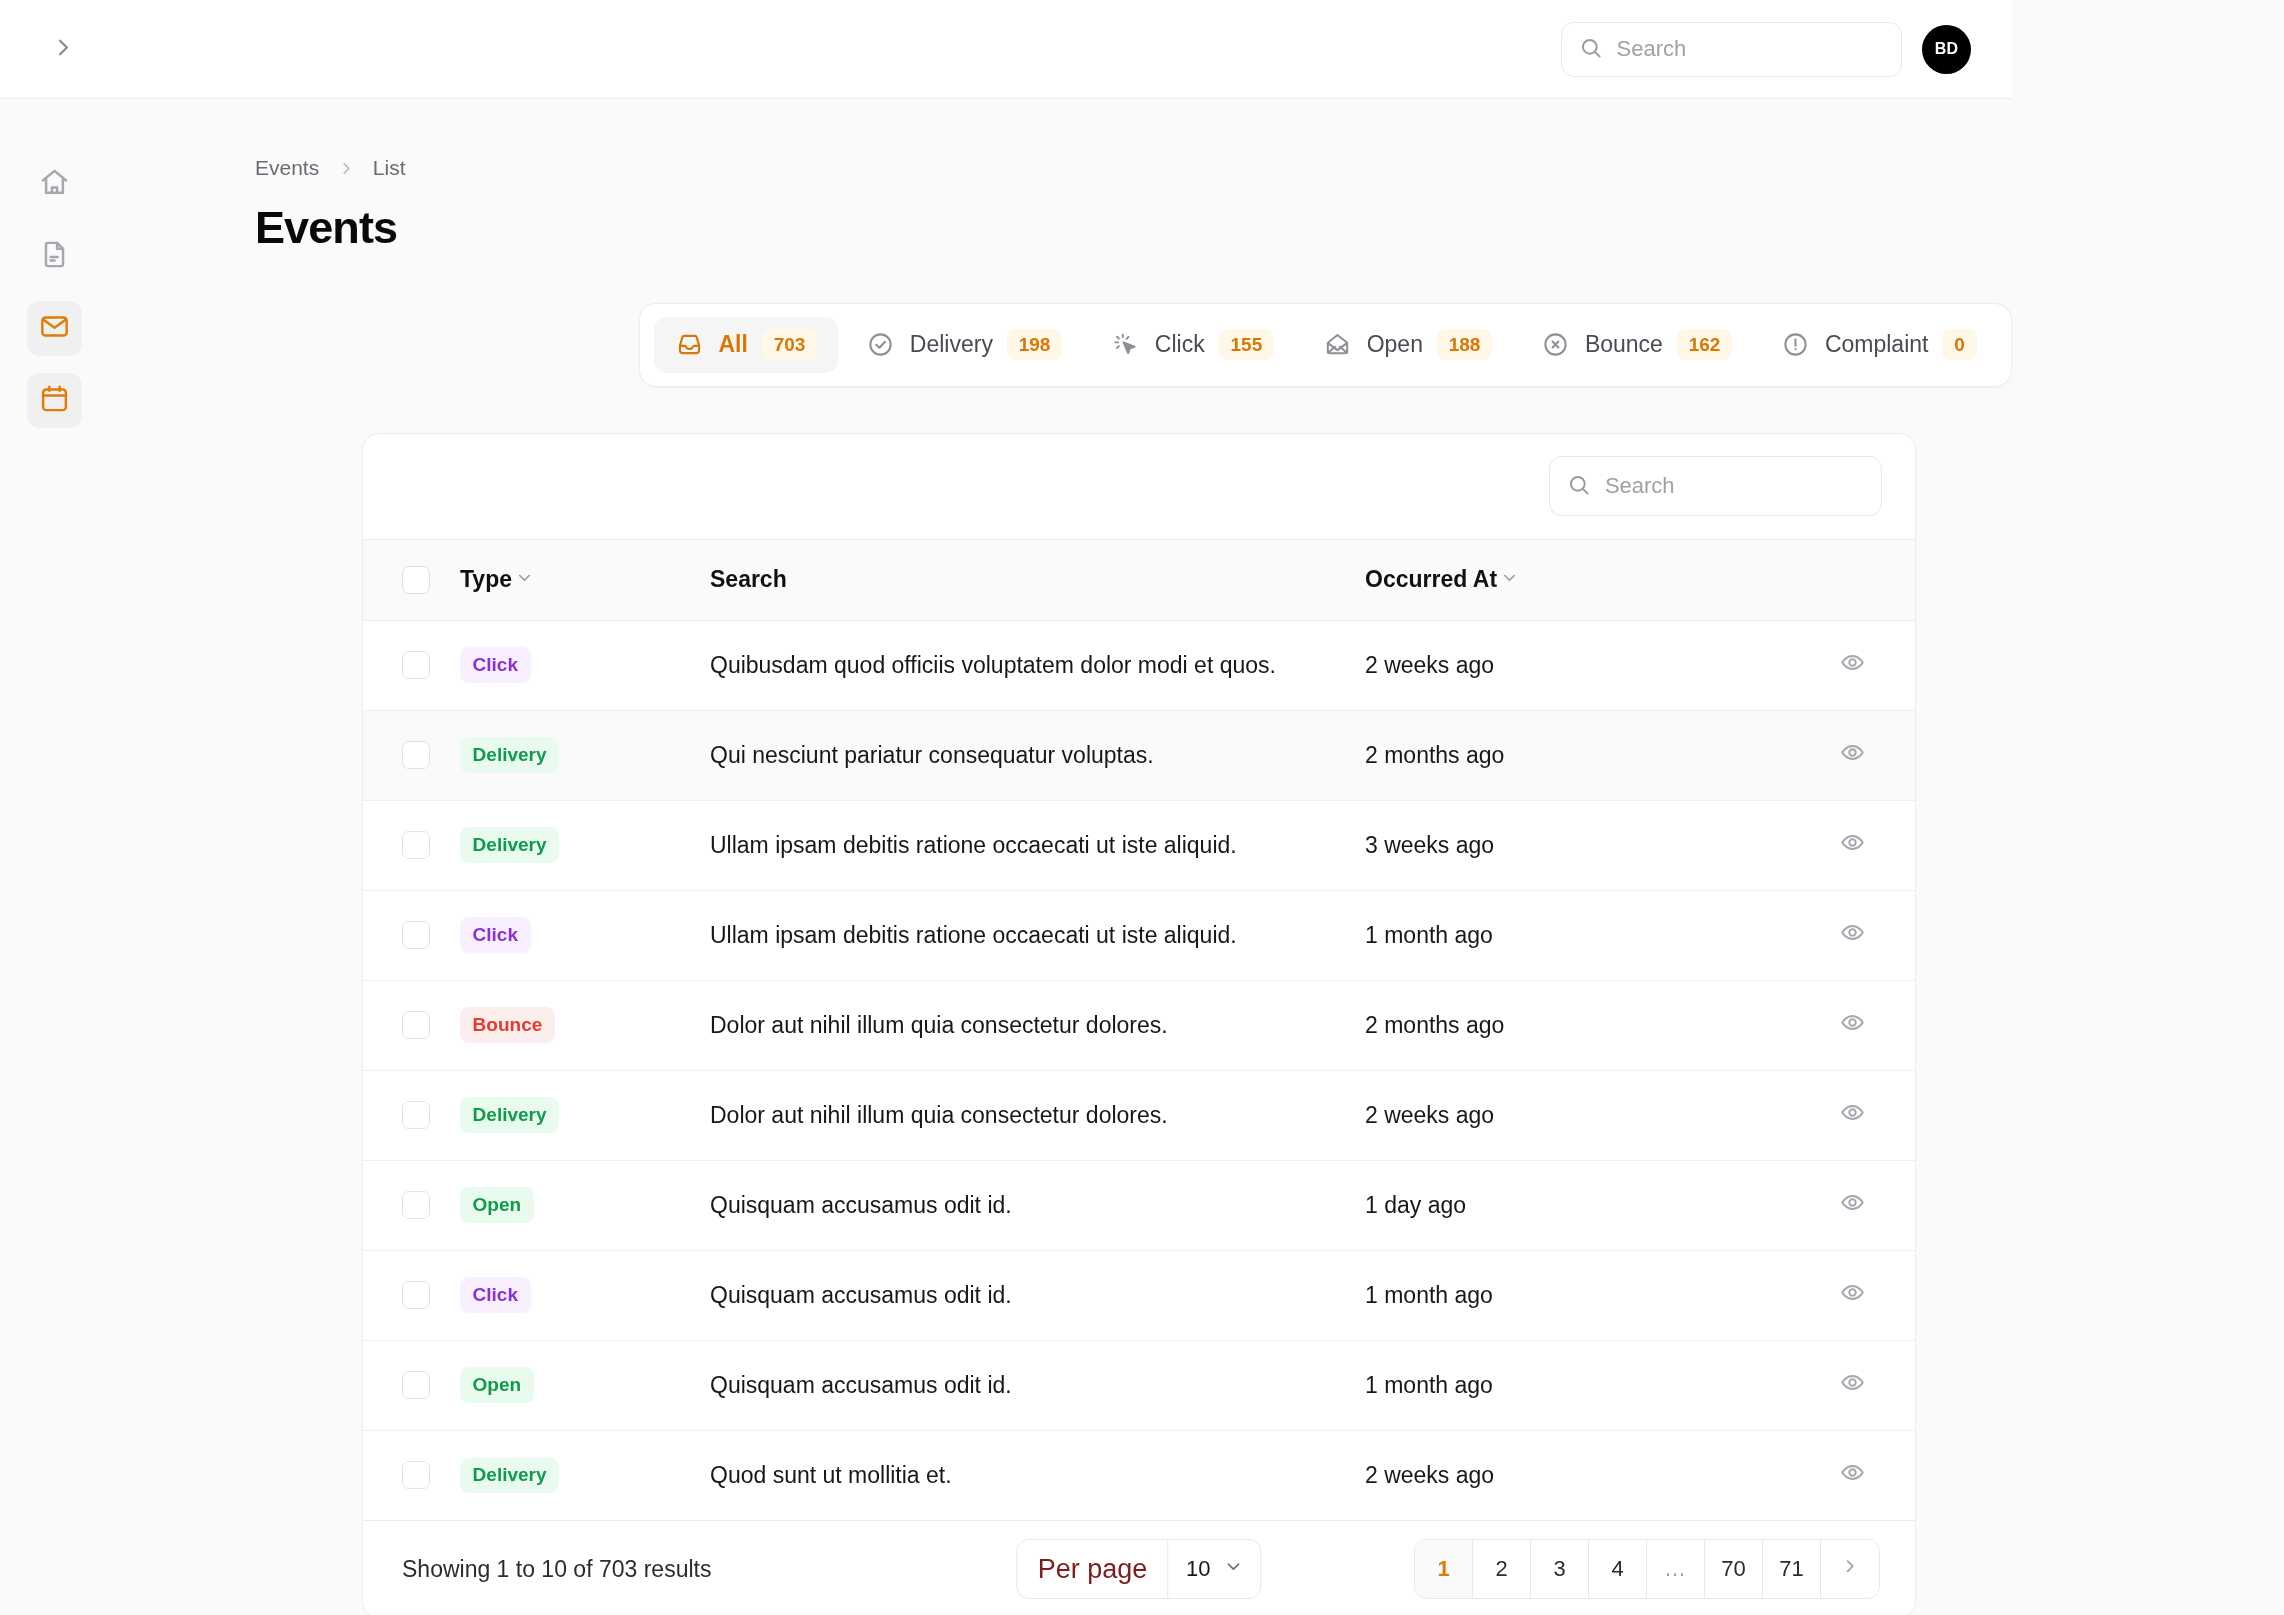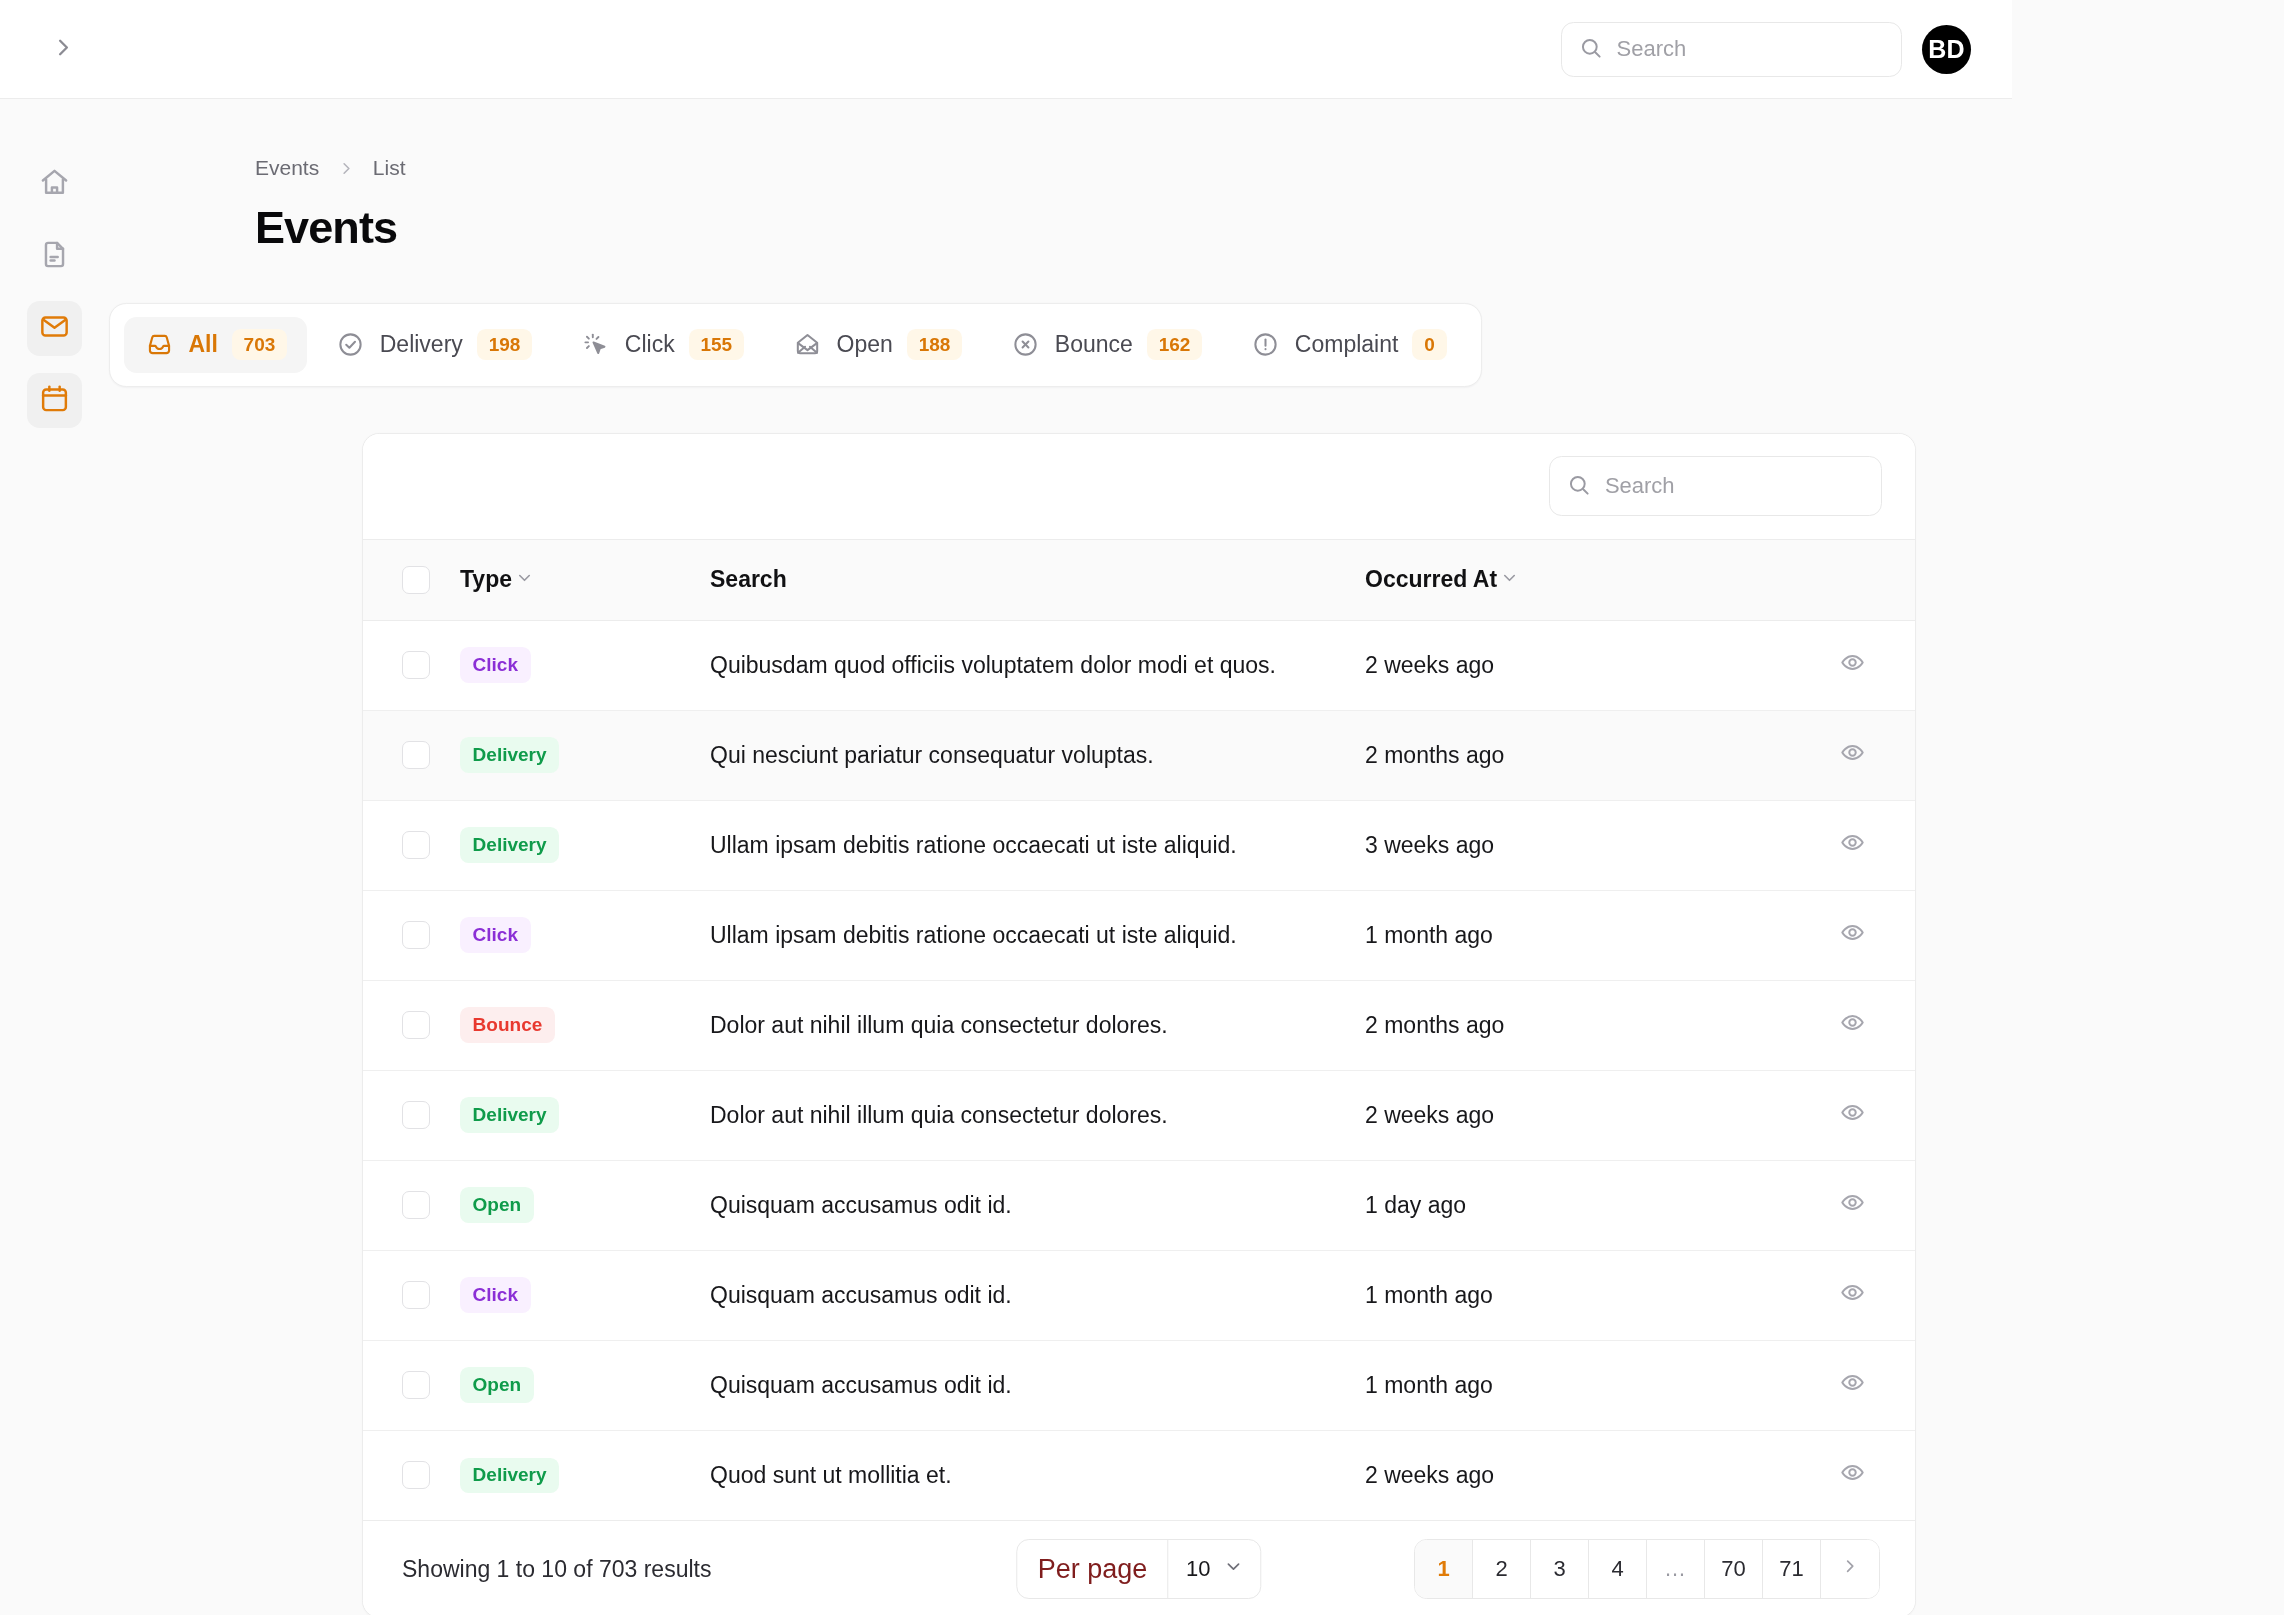--- a/index.html
+++ b/index.html
@@ -29,21 +29,21 @@
     background: #fff; display: flex; align-items: center; gap: 14px; padding: 0 17.3px;
   }
   .top-search input {
     border: none; outline: none; background: transparent;
     font-family: "Liberation Sans", sans-serif; font-size: 22px; color: #262626;
     width: 100%; height: 100%;
   }
   .top-search input::placeholder { color: #a0a0a6; }
   .avatar {
     width: 49px; height: 49px; border-radius: 50%; background: #000;
-    color: #fff; font-size: 25px; font-weight: 600;
+    color: #fff; font-size: 16px; font-weight: 600;
     display: flex; align-items: center; justify-content: center;
     letter-spacing: 0.2px;
   }
 
   
   .sidebar {
     position: absolute; top: 99px; left: 0; bottom: 0; width: 109px;
     background: #fafafa;
     display: flex; flex-direction: column; align-items: center;
     padding-top: 57px; gap: 17.3px;
@@ -64,21 +64,21 @@
   }
   .breadcrumb .crumb { cursor: pointer; }
   .breadcrumb .sep { color: #b4b4bb; display: flex; align-items: center; }
 
   .page-title {
     margin-left: 146px; margin-top: 22px;
     font-size: 45px; font-weight: 700; color: #09090b; letter-spacing: -0.9px;
   }
 
   
-  .tabs-wrap { display: flex; justify-content: flex-start; margin-top: 49px; }
+  .tabs-wrap { display: flex; justify-content: flex-end; margin-top: 49px; }
   .tabs {
     display: inline-flex; align-items: center;
     background: #ffffff; border: 1.6px solid #ededed; border-radius: 17.3px;
     padding: 12.6px 14px; gap: 7.9px;
     box-shadow: 0 0.8px 1.6px rgba(16,24,40,.04);
   }
   .tab {
     display: flex; align-items: center; gap: 14px;
     padding: 12.6px 20.4px; border-radius: 12.6px; cursor: pointer;
     font-size: 23px; color: #4a4a52; font-weight: 500;

